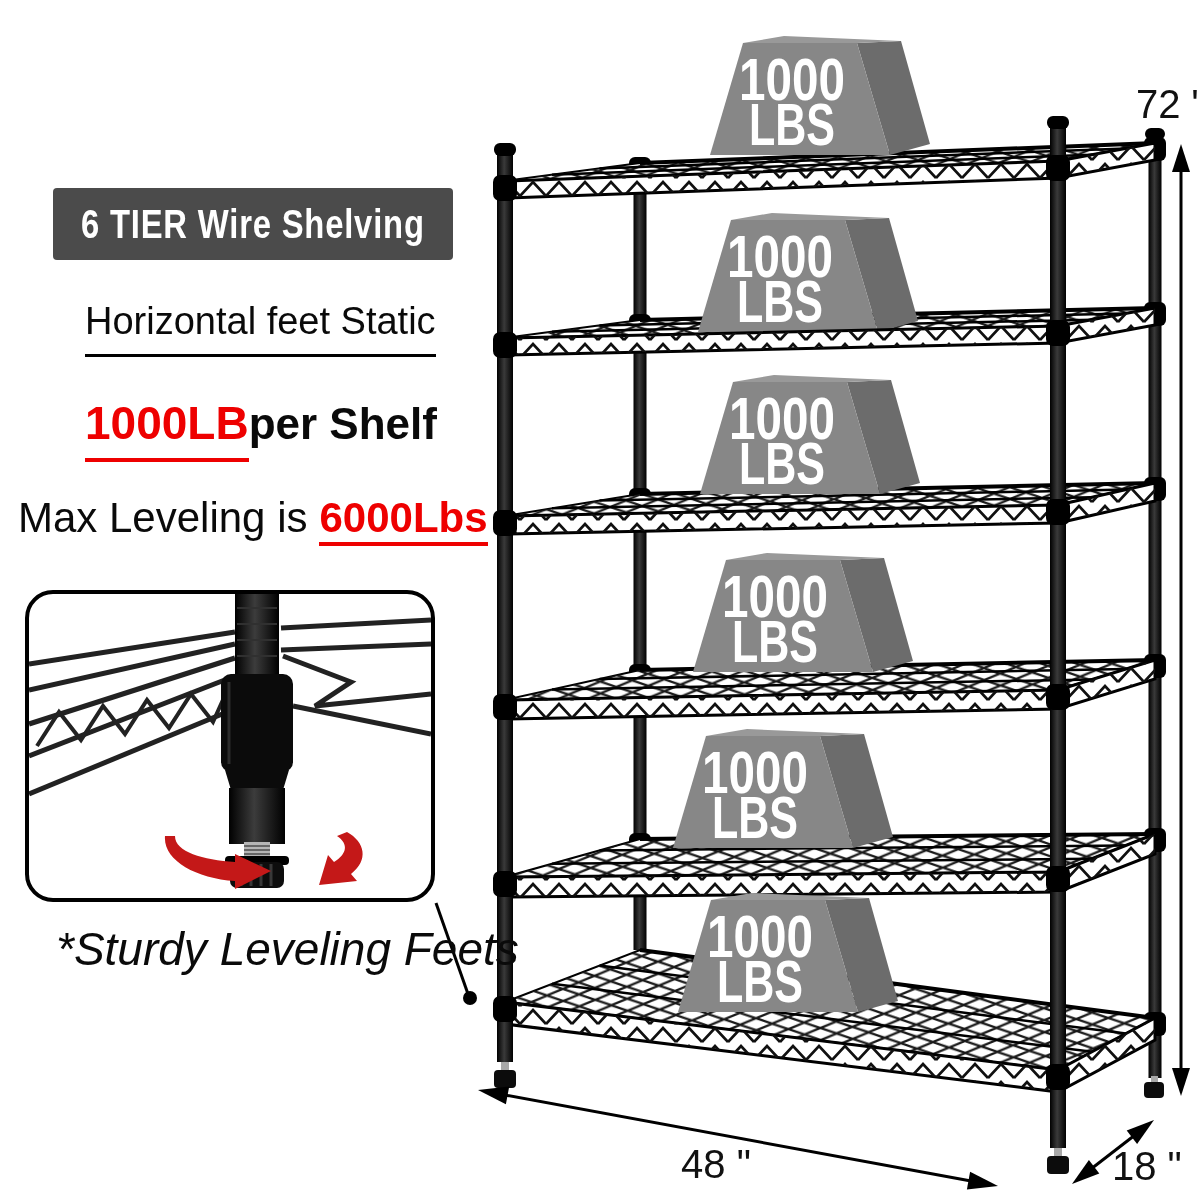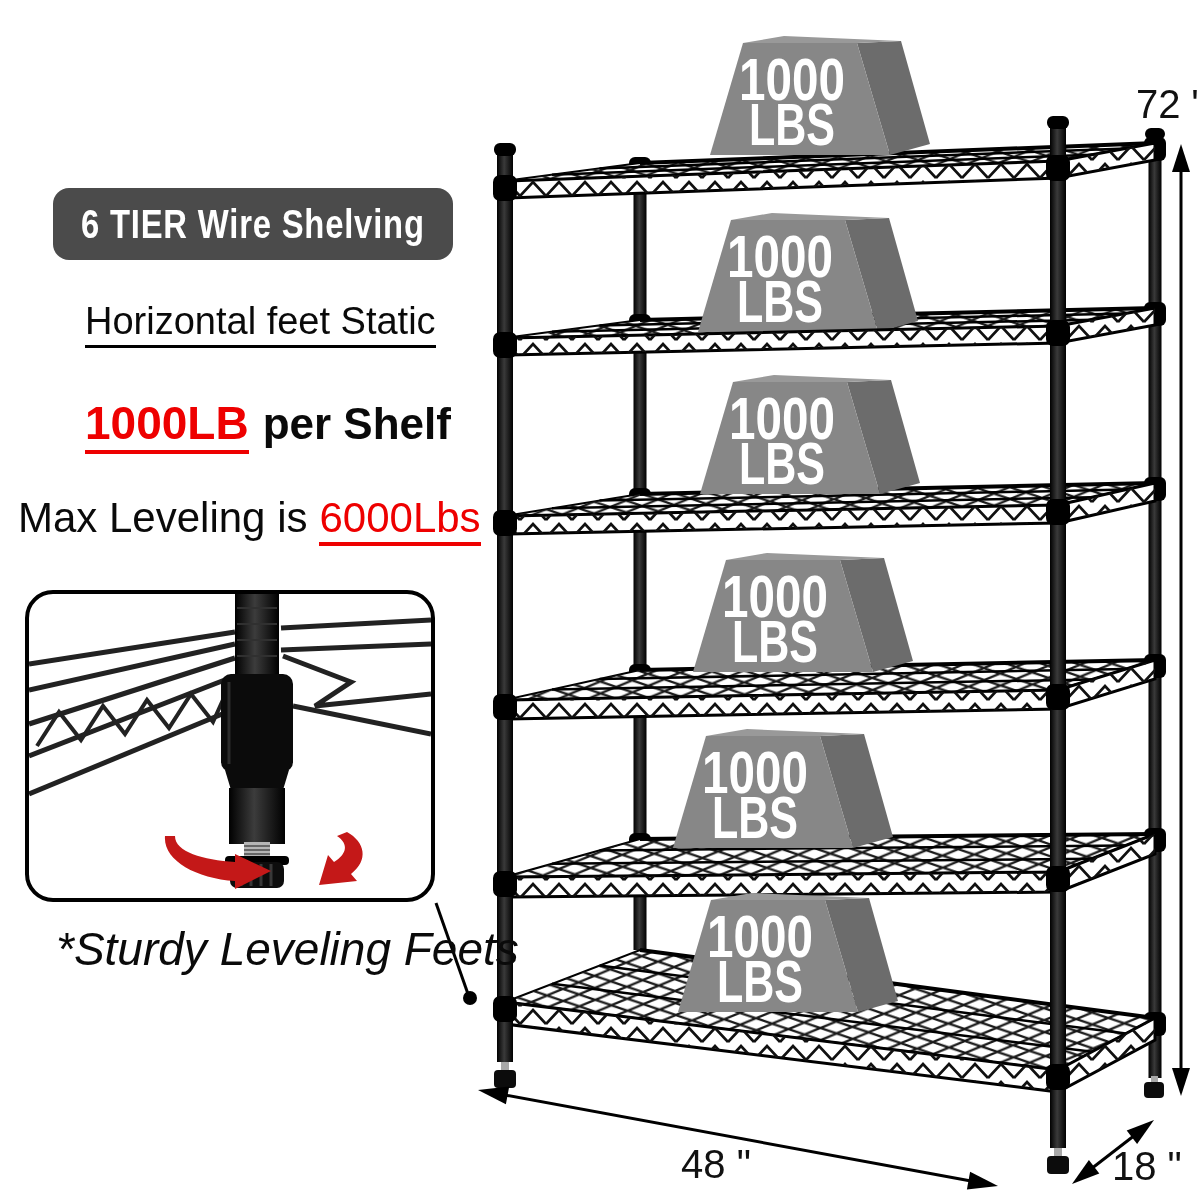--- a/index.html
+++ b/index.html
@@ -1,31 +1,31 @@
 <!DOCTYPE html>
 <html><head>
 <meta charset="utf-8">
 <style>
   html,body{margin:0;padding:0;background:#ffffff;}
   body{width:1200px;height:1200px;position:relative;overflow:hidden;
        font-family:"Liberation Sans",sans-serif;color:#0a0a0a;}
   .abs{position:absolute;}
   
-  .banner{left:53px;top:188px;width:400px;height:72px;border-radius:16px;
+  .banner{left:53px;top:188px;width:400px;height:72px;border-radius:4px;
           background:#4b4b4b;display:flex;align-items:center;justify-content:center;}
   .banner-text{color:#ffffff;font-weight:bold;font-size:41px;letter-spacing:1px;
                white-space:nowrap;transform:scaleX(0.80);transform-origin:center;}
   
   .feat1{left:85px;top:300px;font-size:38px;}
-  .feat1 span{border-bottom:3px solid #000;padding-bottom:3px;}
+  .feat1 span{border-bottom:3px solid #000;padding-bottom:12px;}
   .feat2{left:85px;top:396px;font-size:44px;font-weight:bold;white-space:nowrap;}
-  .feat2 .hl{color:#ee0000;font-size:46px;border-bottom:4px solid #ee0000;padding-bottom:1px;}
-  .feat2 .rest{margin-left:14px;}
+  .feat2 .hl{color:#ee0000;font-size:46px;border-bottom:4px solid #ee0000;padding-bottom:9px;}
+  .feat2 .rest{margin-left:0;}
   .feat3{left:18px;top:494px;font-size:42px;white-space:nowrap;}
-  .feat3 .hl{color:#ee0000;font-weight:normal;border-bottom:4px solid #ee0000;
+  .feat3 .hl{color:#ee0000;font-weight:bold;border-bottom:4px solid #ee0000;
              padding-bottom:1px;margin-left:12px;}
   
   .inset-box{left:25px;top:590px;width:402px;height:304px;border:4px solid #000;
              border-radius:28px;overflow:hidden;background:#fff;}
   .caption{left:56px;top:922px;font-size:46px;font-style:italic;white-space:nowrap;}
   svg text{font-family:"Liberation Sans",sans-serif;}
   .dim-label{font-size:40px;fill:#111;}
   .wt{font-weight:bold;fill:#ffffff;font-size:60px;}
 </style>
 </head>

